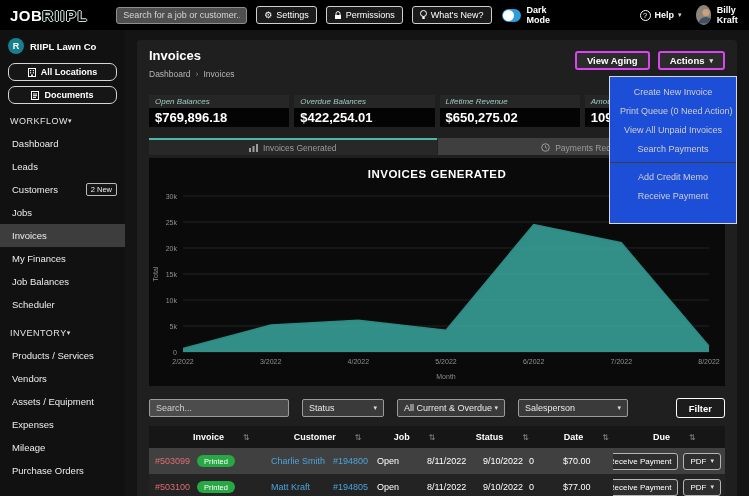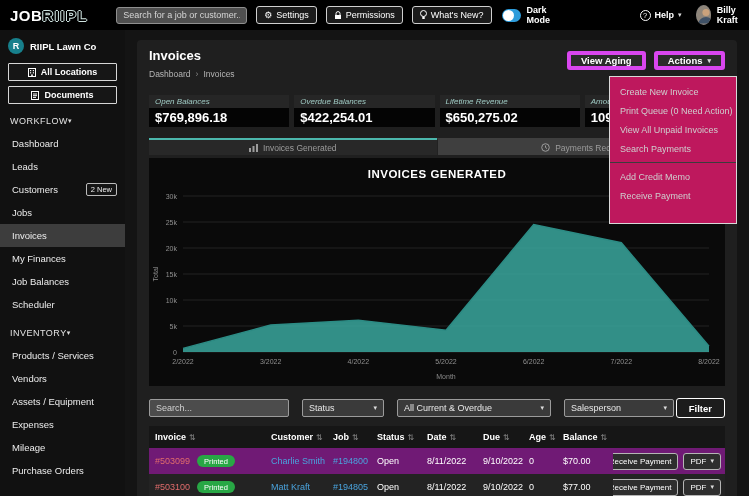--- a/index.html
+++ b/index.html
@@ -32,39 +32,39 @@
     font-size:7.5px; display:flex; align-items:center; justify-content:center; }
   .caret { font-size:7px; color:#ddd; }
   .user-wrap { margin-left:14px; display:flex; align-items:center; gap:6px; cursor:pointer; }
   .avatar { width:20px; height:20px; border-radius:50%; overflow:hidden; background:#777; }
   
   .sidebar { position:absolute; top:30px; left:0; bottom:0; width:125px; background:#111; z-index:10; }
   .company { display:flex; align-items:center; gap:6px; padding:8px 8px 4px; cursor:pointer; }
   .r-avatar { width:16px; height:16px; border-radius:50%; background:#17808c; font-size:9px;
     font-weight:bold; display:flex; align-items:center; justify-content:center; flex:0 0 16px; }
   .company-name { font-size:9.5px; font-weight:bold; }
-  .side-btn { margin:5px 8px 0; height:18px; border:1px solid #d6d6d6; border-radius:1px;
+  .side-btn { margin:5px 8px 0; height:18px; border:1px solid #d6d6d6; border-radius:7px;
     background:#161616; display:flex; align-items:center; justify-content:center; gap:5px;
     font-size:9px; font-weight:bold; cursor:pointer; }
   .section-head { display:flex; align-items:center; justify-content:flex-start;
     padding:12px 10px 6px 10px; font-size:9px; font-weight:normal; color:#e3e3e3; letter-spacing:.5px; cursor:pointer; }
   .side-item { height:23px; padding-left:12px; font-size:9.5px; color:#ececec;
     display:flex; align-items:center; cursor:pointer; }
   .side-item.active { background:#3d3d3d; }
   .badge-new { margin-left:auto; margin-right:8px; font-size:7.5px; border:1px solid #bbb;
     border-radius:2px; padding:1px 4px; background:#151515; }
   
   .main-panel { position:absolute; left:137px; top:40px; width:600px; bottom:0;
     background:#1f1f1f; border-radius:4px 4px 0 0; overflow:hidden; }
   .page-title { position:absolute; left:12px; top:8px; font-size:13px; font-weight:bold; }
   .breadcrumb { position:absolute; left:12px; top:29px; font-size:8.5px; color:#b5b5b5;
     display:flex; gap:5px; align-items:center; }
   .crumb-sep { color:#8a8a8a; }
   .top-actions { position:absolute; right:12px; top:11px; display:flex; gap:8px; }
-  .act-btn { height:19px; padding:0 10px; background:#2b2b2b; border:4px solid #d946ef;
+  .act-btn { height:19px; padding:0 10px; background:#2b2b2b; border:2px solid #d946ef;
     border-radius:3px; color:#fff; font-size:9.5px; font-weight:bold;
     display:inline-flex; align-items:center; gap:5px; cursor:pointer; white-space:nowrap; }
   
   .stats { position:absolute; left:12px; right:12px; top:55px; display:flex; gap:5px; }
   .stat-card { flex:1; overflow:hidden; }
   .stat-strip { height:13px; background:#262626; font-size:8px; font-style:italic;
     color:#9fcac3; padding:2px 0 0 6px; white-space:nowrap; }
   .stat-val { height:19px; background:#040404; font-size:13px; font-weight:bold;
     padding:2px 0 0 6px; white-space:nowrap; }
   
@@ -79,43 +79,43 @@
   #chart-svg { position:absolute; left:0; top:28px; }
   
   .filter-row { position:absolute; left:12px; right:12px; top:358px; height:20px;
     display:flex; align-items:center; }
   .f-search { width:140px; height:18px; background:#4c4c4c; border:1px solid #9b9b9b;
     border-radius:2px; color:#eee; font-size:9px; padding:0 6px; }
   .f-search::placeholder { color:#d0d0d0; }
   .sel { height:18px; border:1px solid #9b9b9b; background:#3a3a3a; border-radius:2px;
     display:flex; align-items:center; justify-content:space-between; font-size:9px;
     color:#e8e8e8; padding:0 6px; margin-left:13px; cursor:pointer; white-space:nowrap; }
-  .sel-status { width:82px; } .sel-scope { width:154px; } .sel-sales { width:110px; }
+  .sel-status { width:82px; } .sel-scope { width:108px; } .sel-sales { width:110px; }
   .filter-btn { margin-left:auto; height:20px; padding:0 12px; border:1px solid #fff;
     background:#1c1c1c; color:#fff; font-size:9.5px; font-weight:bold; border-radius:3px; cursor:pointer; }
   
   .inv-table { position:absolute; left:12px; right:12px; top:386px; bottom:0; overflow:hidden; font-size:9px; }
   .thead { display:flex; background:#161616; height:22px; align-items:center; font-weight:bold; }
-  .th { display:flex; align-items:center; gap:3px; padding-left:6px; cursor:pointer; }
+  .th { display:flex; align-items:center; gap:19px; padding-left:6px; cursor:pointer;margin-left:38px; }
   .sort { color:#8a8a8a; font-size:8px; font-weight:normal; }
-  .tr { display:flex; height:26px; align-items:center; background:#701a75; }
+  .tr { display:flex; height:26px; align-items:center; background:#404040; }
   .tr.alt { background:#232323; }
   .td { padding-left:6px; display:flex; align-items:center; white-space:nowrap; overflow:hidden; }
   .c-inv{width:116px}.c-cust{width:62px}.c-job{width:44px}.c-status{width:50px}
   .c-date{width:56px}.c-due{width:46px}.c-age{width:34px}.c-bal{width:56px}
   .c-act{flex:1; justify-content:flex-end; gap:5px; padding-right:4px;}
   .link-b { color:#4aa3dd; cursor:pointer; } .link-r { color:#e06c6c; cursor:pointer; }
   .badge-printed { background:#28a745; color:#fff; font-size:7.5px; border-radius:8px;
     padding:1.5px 7px; margin-left:7px; }
   .mini-btn { height:17px; border:1px solid #b5b5b5; background:#2e2e2e; color:#fff;
     font-size:8px; border-radius:3px; padding:0 6px; display:inline-flex; align-items:center;
     gap:4px; cursor:pointer; white-space:nowrap; }
   
   .menu { position:absolute; right:0; top:36px; width:128px; min-height:148px;
-    background:#be185d; border:1px solid #d8d8d8; z-index:50; padding:5px 0; }
+    background:#1d4ed8; border:1px solid #d8d8d8; z-index:50; padding:5px 0;text-align:center; }
   .menu-item { padding:4.5px 10px; font-size:9px; color:#cfcfcf; cursor:pointer; white-space:nowrap; }
   .menu-div { border-top:1px solid #3c3c3c; margin:4px 0; }
   svg { display:block; }
 </style>
 </head>
 <body>
 
 <div class="topbar">
   <div class="logo">
     <span class="p1">JOB</span>

